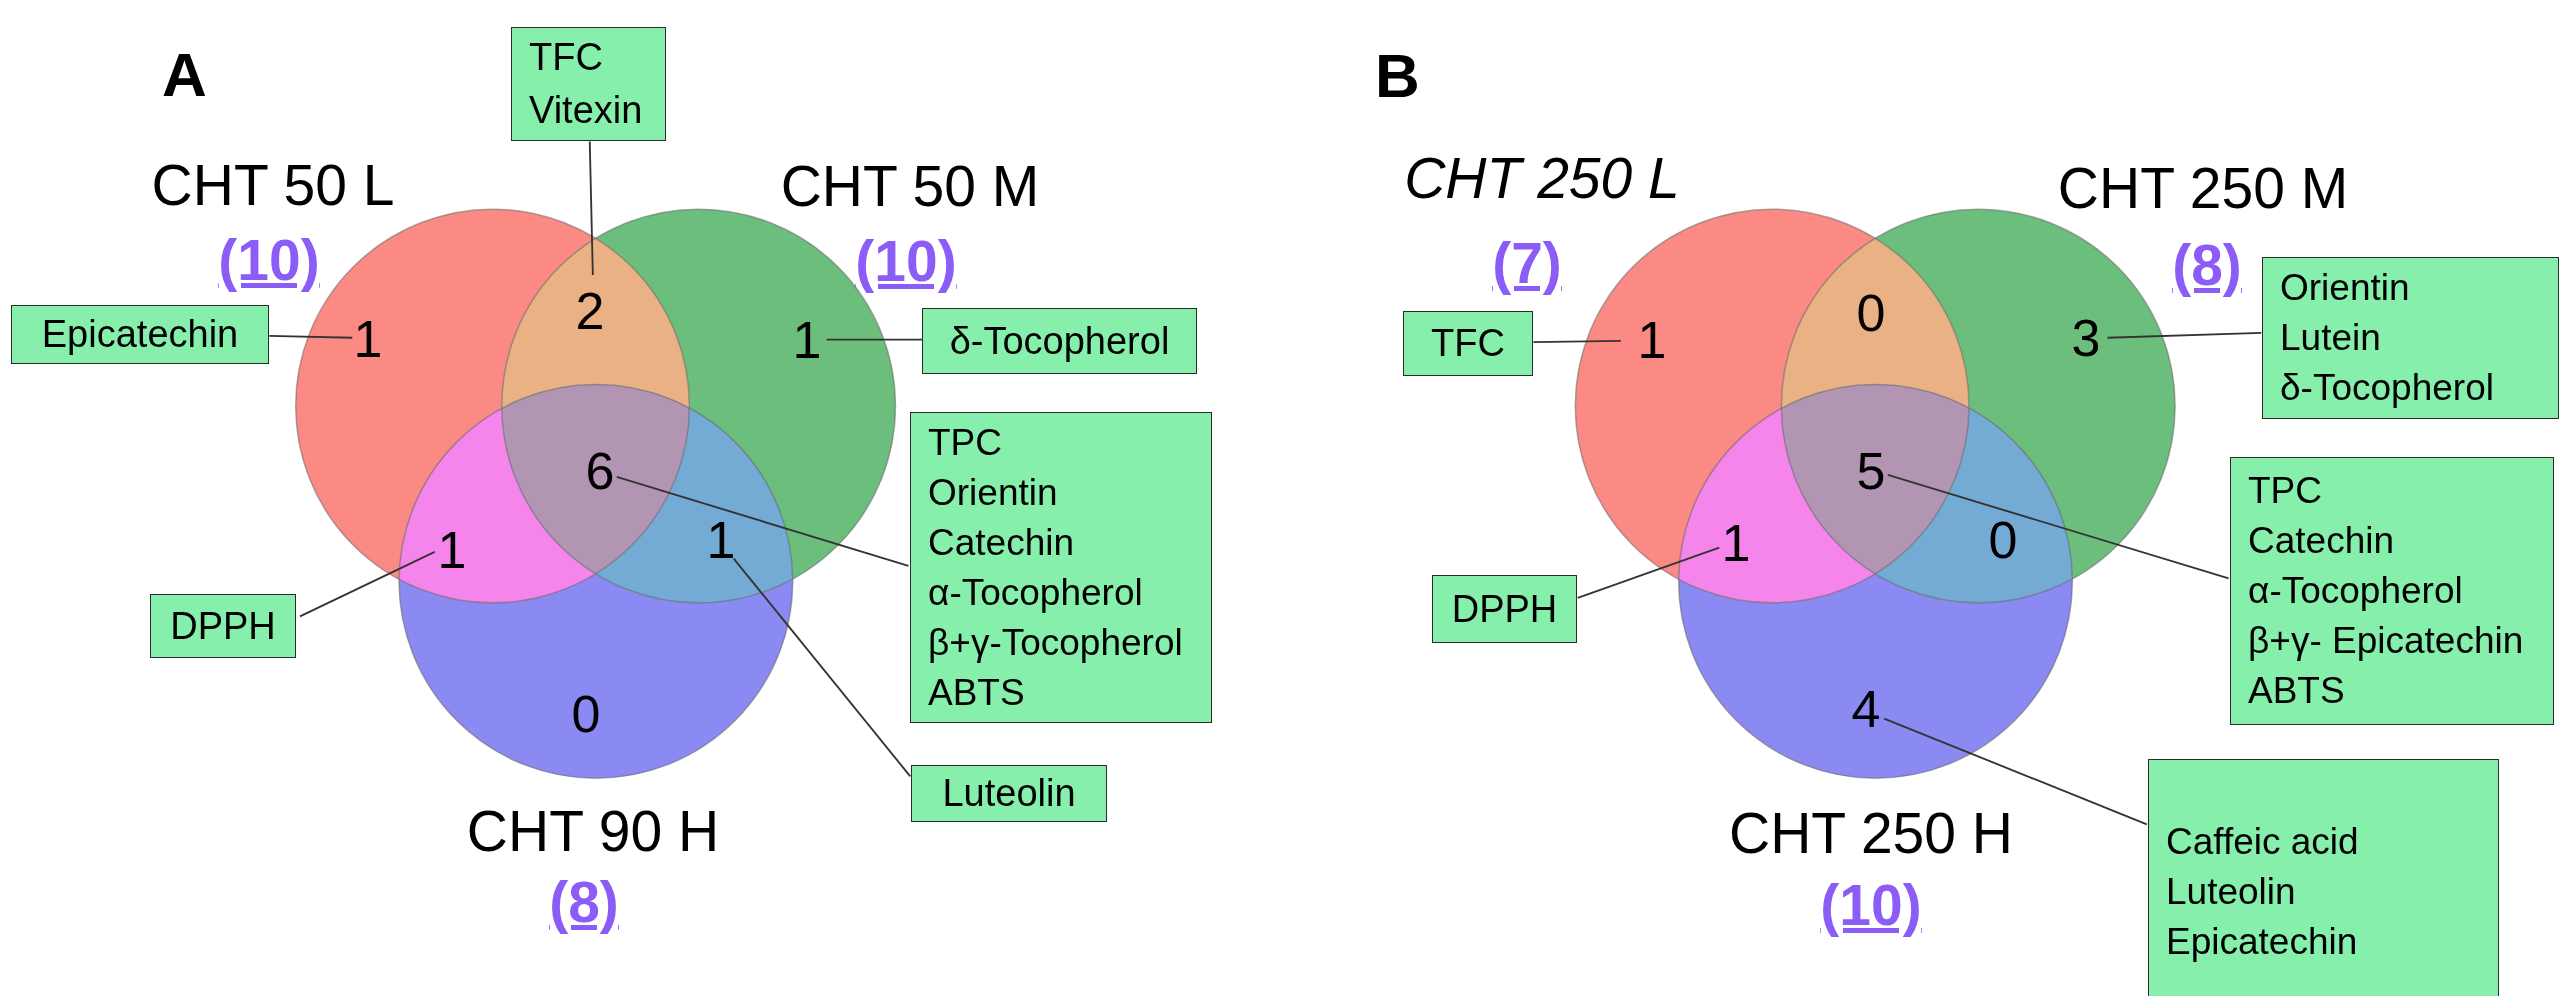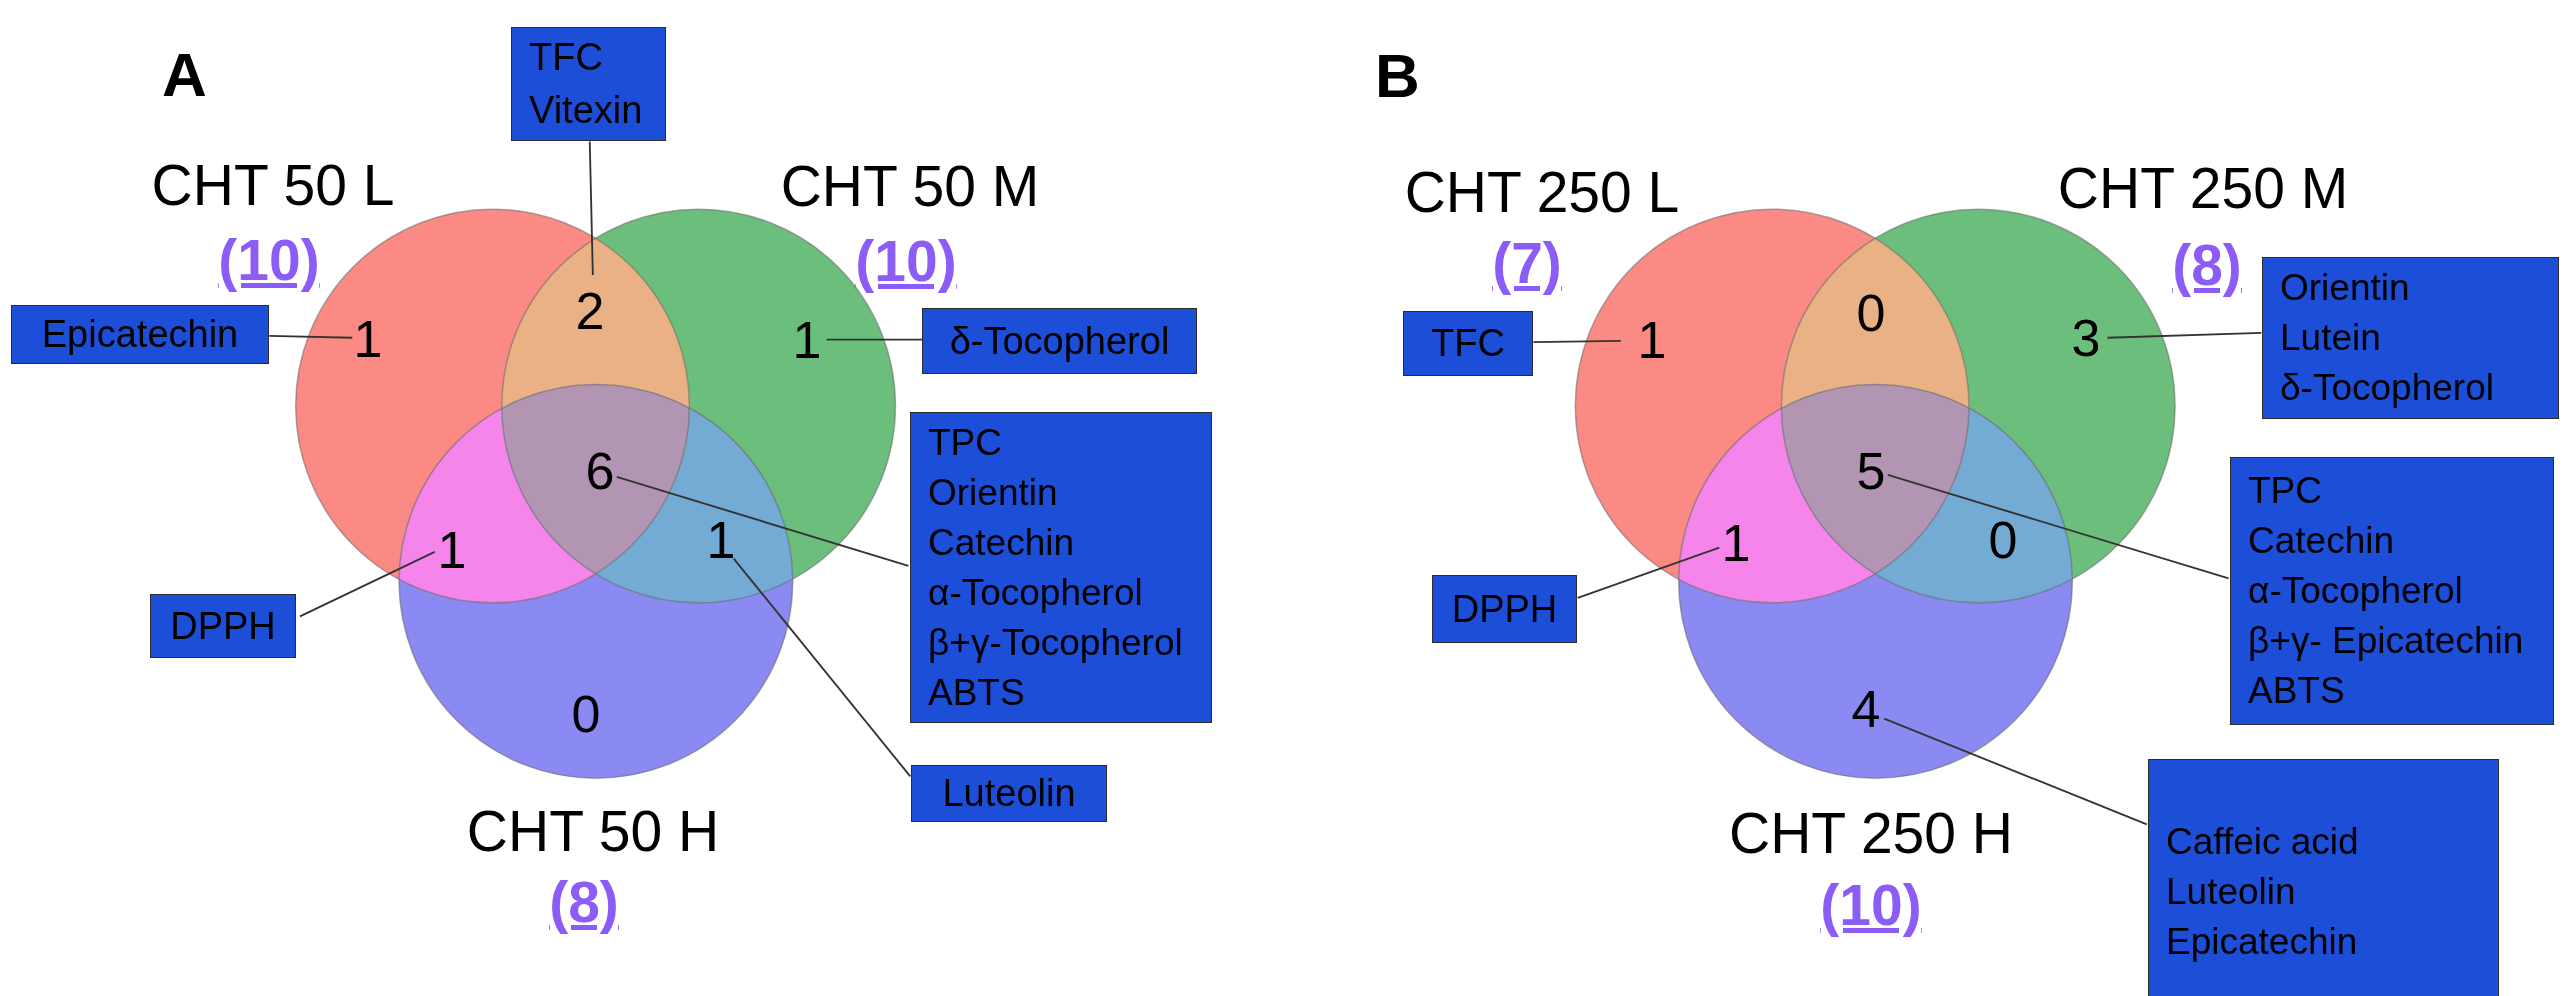--- a/index.html
+++ b/index.html
@@ -31,21 +31,21 @@
   .set-count {
     font-size: 57px;
     font-weight: bold;
     color: #8b5cf6;
     text-decoration: underline;
   }
   .region-count { font-size: 52px; }
   .callout {
     position: absolute;
     box-sizing: border-box;
-    background: #1d4ed8;
+    background: #86efac;
     border: 1.8px solid #2b2b2b;
     display: flex;
     flex-direction: column;
     justify-content: center;
     color: #000;
   }
   .callout .line {
     font-size: 38px;
     line-height: 53px;
     white-space: nowrap;
@@ -142,21 +142,21 @@
       <line x1="3062" y1="1168" x2="3489" y2="1340"></line>
     </g>
   </svg>
 
   <div class="abs panel-letter" style="left:185px; top:74px;">A</div>
 
   <div class="abs set-title" style="left:273px; top:185px;">CHT 50 L</div>
   <div class="abs set-count" style="left:269px; top:260px;">(10)</div>
   <div class="abs set-title" style="left:910px; top:186px;">CHT 50 M</div>
   <div class="abs set-count" style="left:906px; top:261px;">(10)</div>
-  <div class="abs set-title" style="left:593px; top:831px;">CHT 50 H</div>
+  <div class="abs set-title" style="left:593px; top:831px;">CHT 90 H</div>
   <div class="abs set-count" style="left:584px; top:902px;">(8)</div>
 
   <div class="abs region-count" style="left:368px; top:339px;">1</div>
   <div class="abs region-count" style="left:590px; top:311px;">2</div>
   <div class="abs region-count" style="left:807px; top:340px;">1</div>
   <div class="abs region-count" style="left:600px; top:471px;">6</div>
   <div class="abs region-count" style="left:452px; top:550px;">1</div>
   <div class="abs region-count" style="left:721px; top:540px;">1</div>
   <div class="abs region-count" style="left:586px; top:714px;">0</div>
 
@@ -185,21 +185,21 @@
   <div class="callout center-text" style="left:150px; top:594px; width:146px; height:64px;">
     <div class="line">DPPH</div>
   </div>
 
   <div class="callout center-text" style="left:911px; top:765px; width:196px; height:57px;">
     <div class="line">Luteolin</div>
   </div>
 
   <div class="abs panel-letter" style="left:1398px; top:75px;">B</div>
 
-  <div class="abs set-title" style="left:1542px; top:192px;">CHT 250 L</div>
+  <div class="abs set-title" style="left:1542px; top:178px;font-style:italic;">CHT 250 L</div>
   <div class="abs set-count" style="left:1527px; top:263px;">(7)</div>
   <div class="abs set-title" style="left:2203px; top:188px;">CHT 250 M</div>
   <div class="abs set-count" style="left:2207px; top:265px;">(8)</div>
   <div class="abs set-title" style="left:1871px; top:833px;text-align:right;">CHT 250 H</div>
   <div class="abs set-count" style="left:1871px; top:905px;">(10)</div>
 
   <div class="abs region-count" style="left:1652px; top:340px;">1</div>
   <div class="abs region-count" style="left:1871px; top:313px;">0</div>
   <div class="abs region-count" style="left:2086px; top:338px;">3</div>
   <div class="abs region-count" style="left:1871px; top:471px;">5</div>

